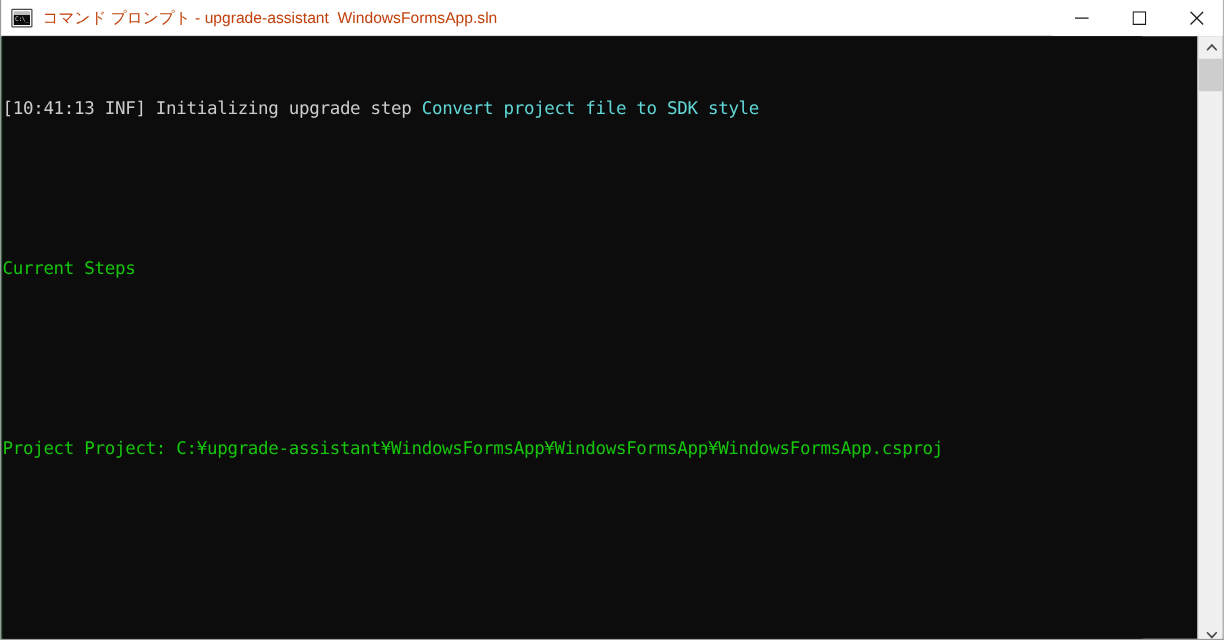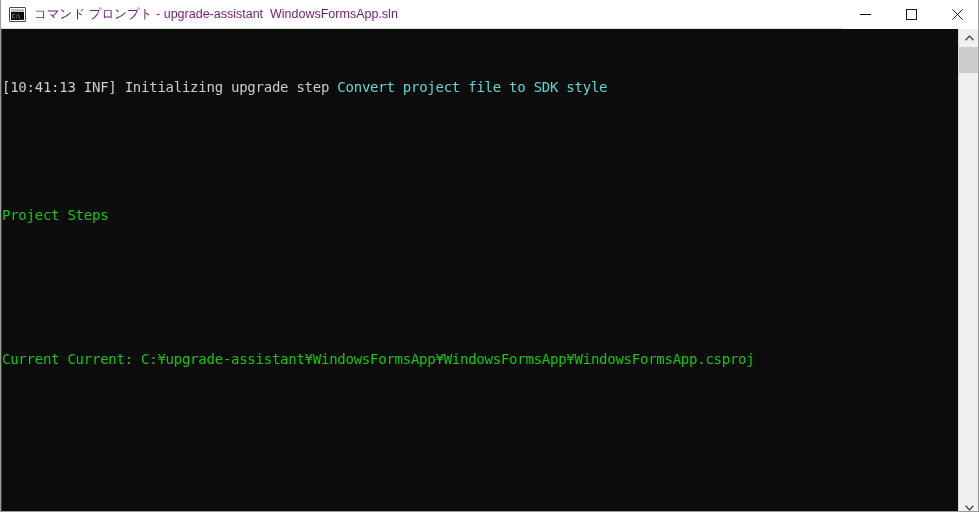--- a/index.html
+++ b/index.html
@@ -65,21 +65,21 @@
     font-size: 5px;
     line-height: 8px;
     letter-spacing: -0.3px;
     padding-left: 1px;
     box-sizing: border-box;
     overflow: hidden;
   }
   #title-text {
     font-family: "Liberation Sans", sans-serif;
     font-size: 12.5px;
-    color: #701a75;
+    color: #c2410c;
     white-space: pre;
     flex: 0 1 auto;
     overflow: hidden;
     line-height: 29px;
   }
   #window-controls {
     position: absolute;
     right: 0; top: 0;
     height: 29px;
     display: flex;
@@ -197,26 +197,26 @@
   </div>
 
   <div id="console-wrap">
     <div id="console">
       <div id="console-text">
 
         <div class="ln"><span class="c-white">[10:41:13 INF] </span><span class="c-white">Initializing upgrade step </span><span class="c-bcyan">Convert project file to SDK style</span></div>
 
         <div class="ln"> </div>
 
-        <div class="ln">Project Steps</div>
+        <div class="ln">Current Steps</div>
 
         <div class="ln"> </div>
 
 
-        <div class="ln"><span>Current Current: </span><span>C:¥upgrade-assistant¥WindowsFormsApp¥WindowsFormsApp¥WindowsFormsApp.csproj</span></div>
+        <div class="ln"><span>Project Project: </span><span>C:¥upgrade-assistant¥WindowsFormsApp¥WindowsFormsApp¥WindowsFormsApp.csproj</span></div>
 
         <div class="ln"> </div>
 
         
 
         
 
         
 
         

